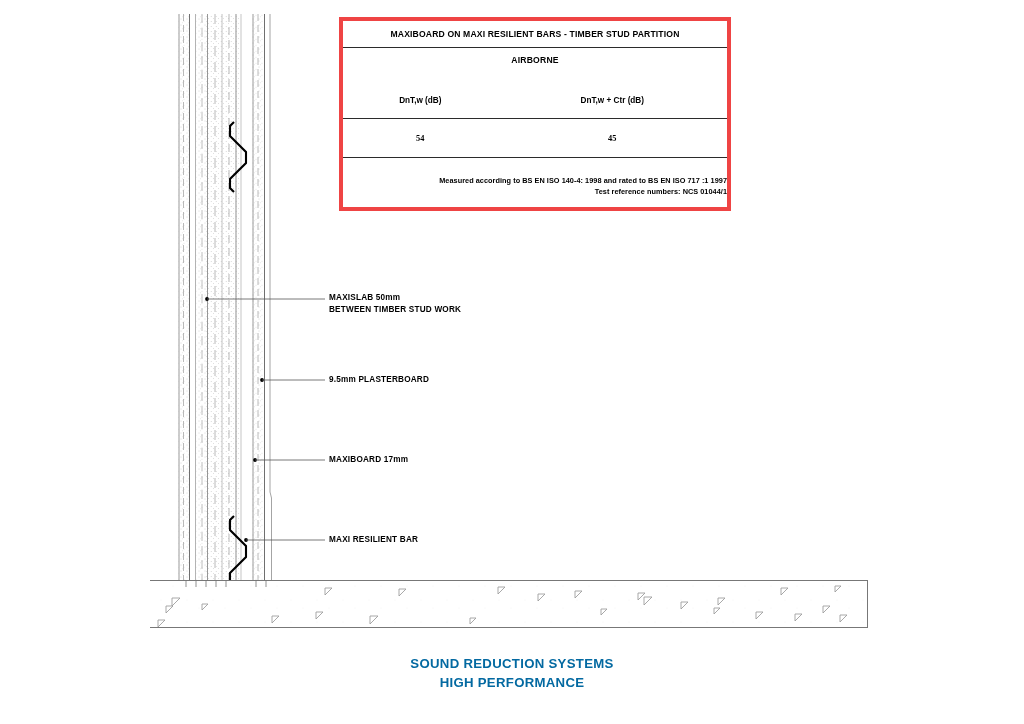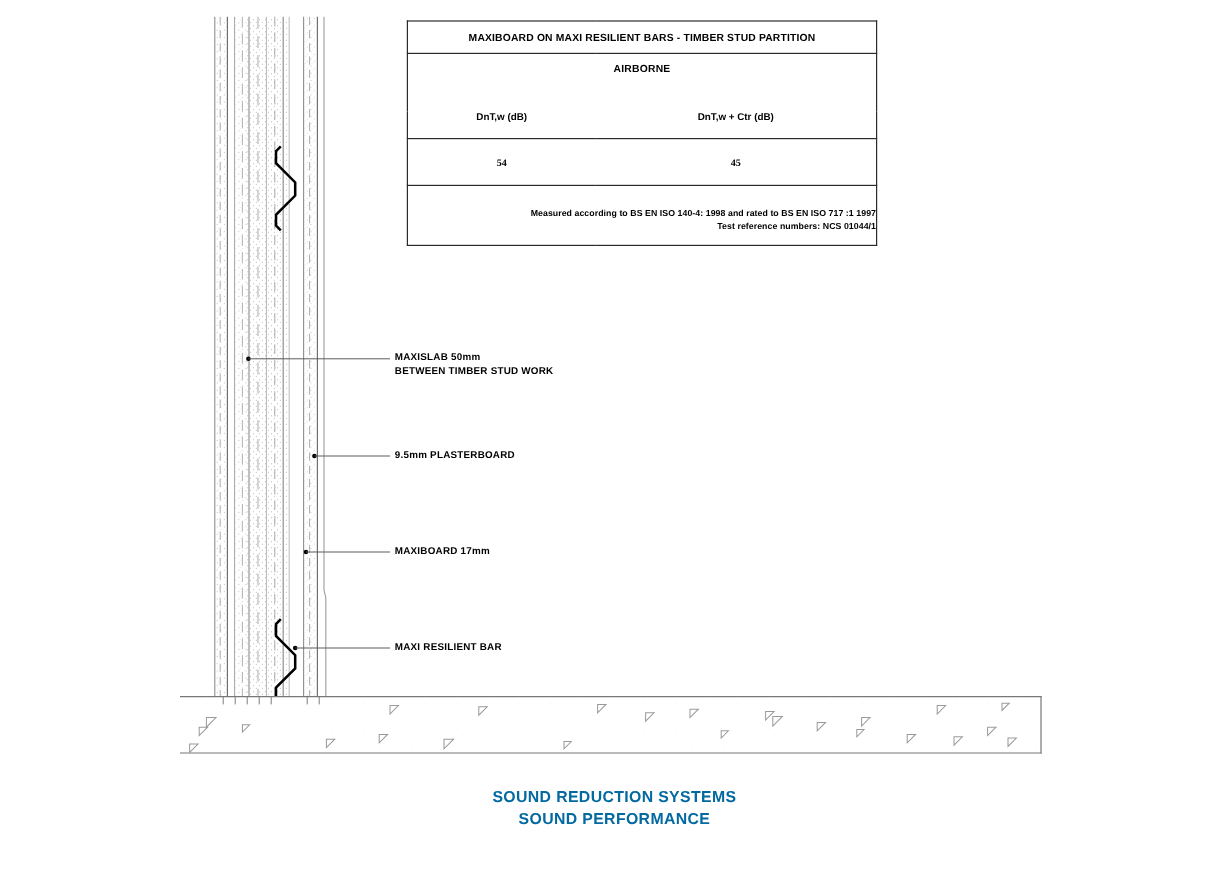--- a/index.html
+++ b/index.html
@@ -30,21 +30,21 @@
     width: 1024px;
     height: 724px;
   }
 
   
   .perf-table {
     position: absolute;
     left: 339px;
     top: 17px;
     width: 392px;
-    border: 1px solid #ef4444;
+    border: 4px solid #ef4444;
     border-collapse: collapse;
     background: #ffffff;
     font-family: "Liberation Sans", sans-serif;
   }
   .perf-table td {
     border: 1px solid #2b2b2b;
     text-align: center;
     vertical-align: middle;
     padding: 0;
     color: #000;
@@ -285,16 +285,16 @@
   <div class="callout" id="callout-maxiboard">
     <div>MAXIBOARD 17mm</div>
   </div>
 
   <div class="callout" id="callout-resilientbar">
     <div>MAXI RESILIENT BAR</div>
   </div>
 
   <div class="title-block">
     <span>SOUND REDUCTION SYSTEMS</span>
-    <span>SOUND PERFORMANCE</span>
+    <span>HIGH PERFORMANCE</span>
   </div>
 
 </div>
 
 </body></html>

